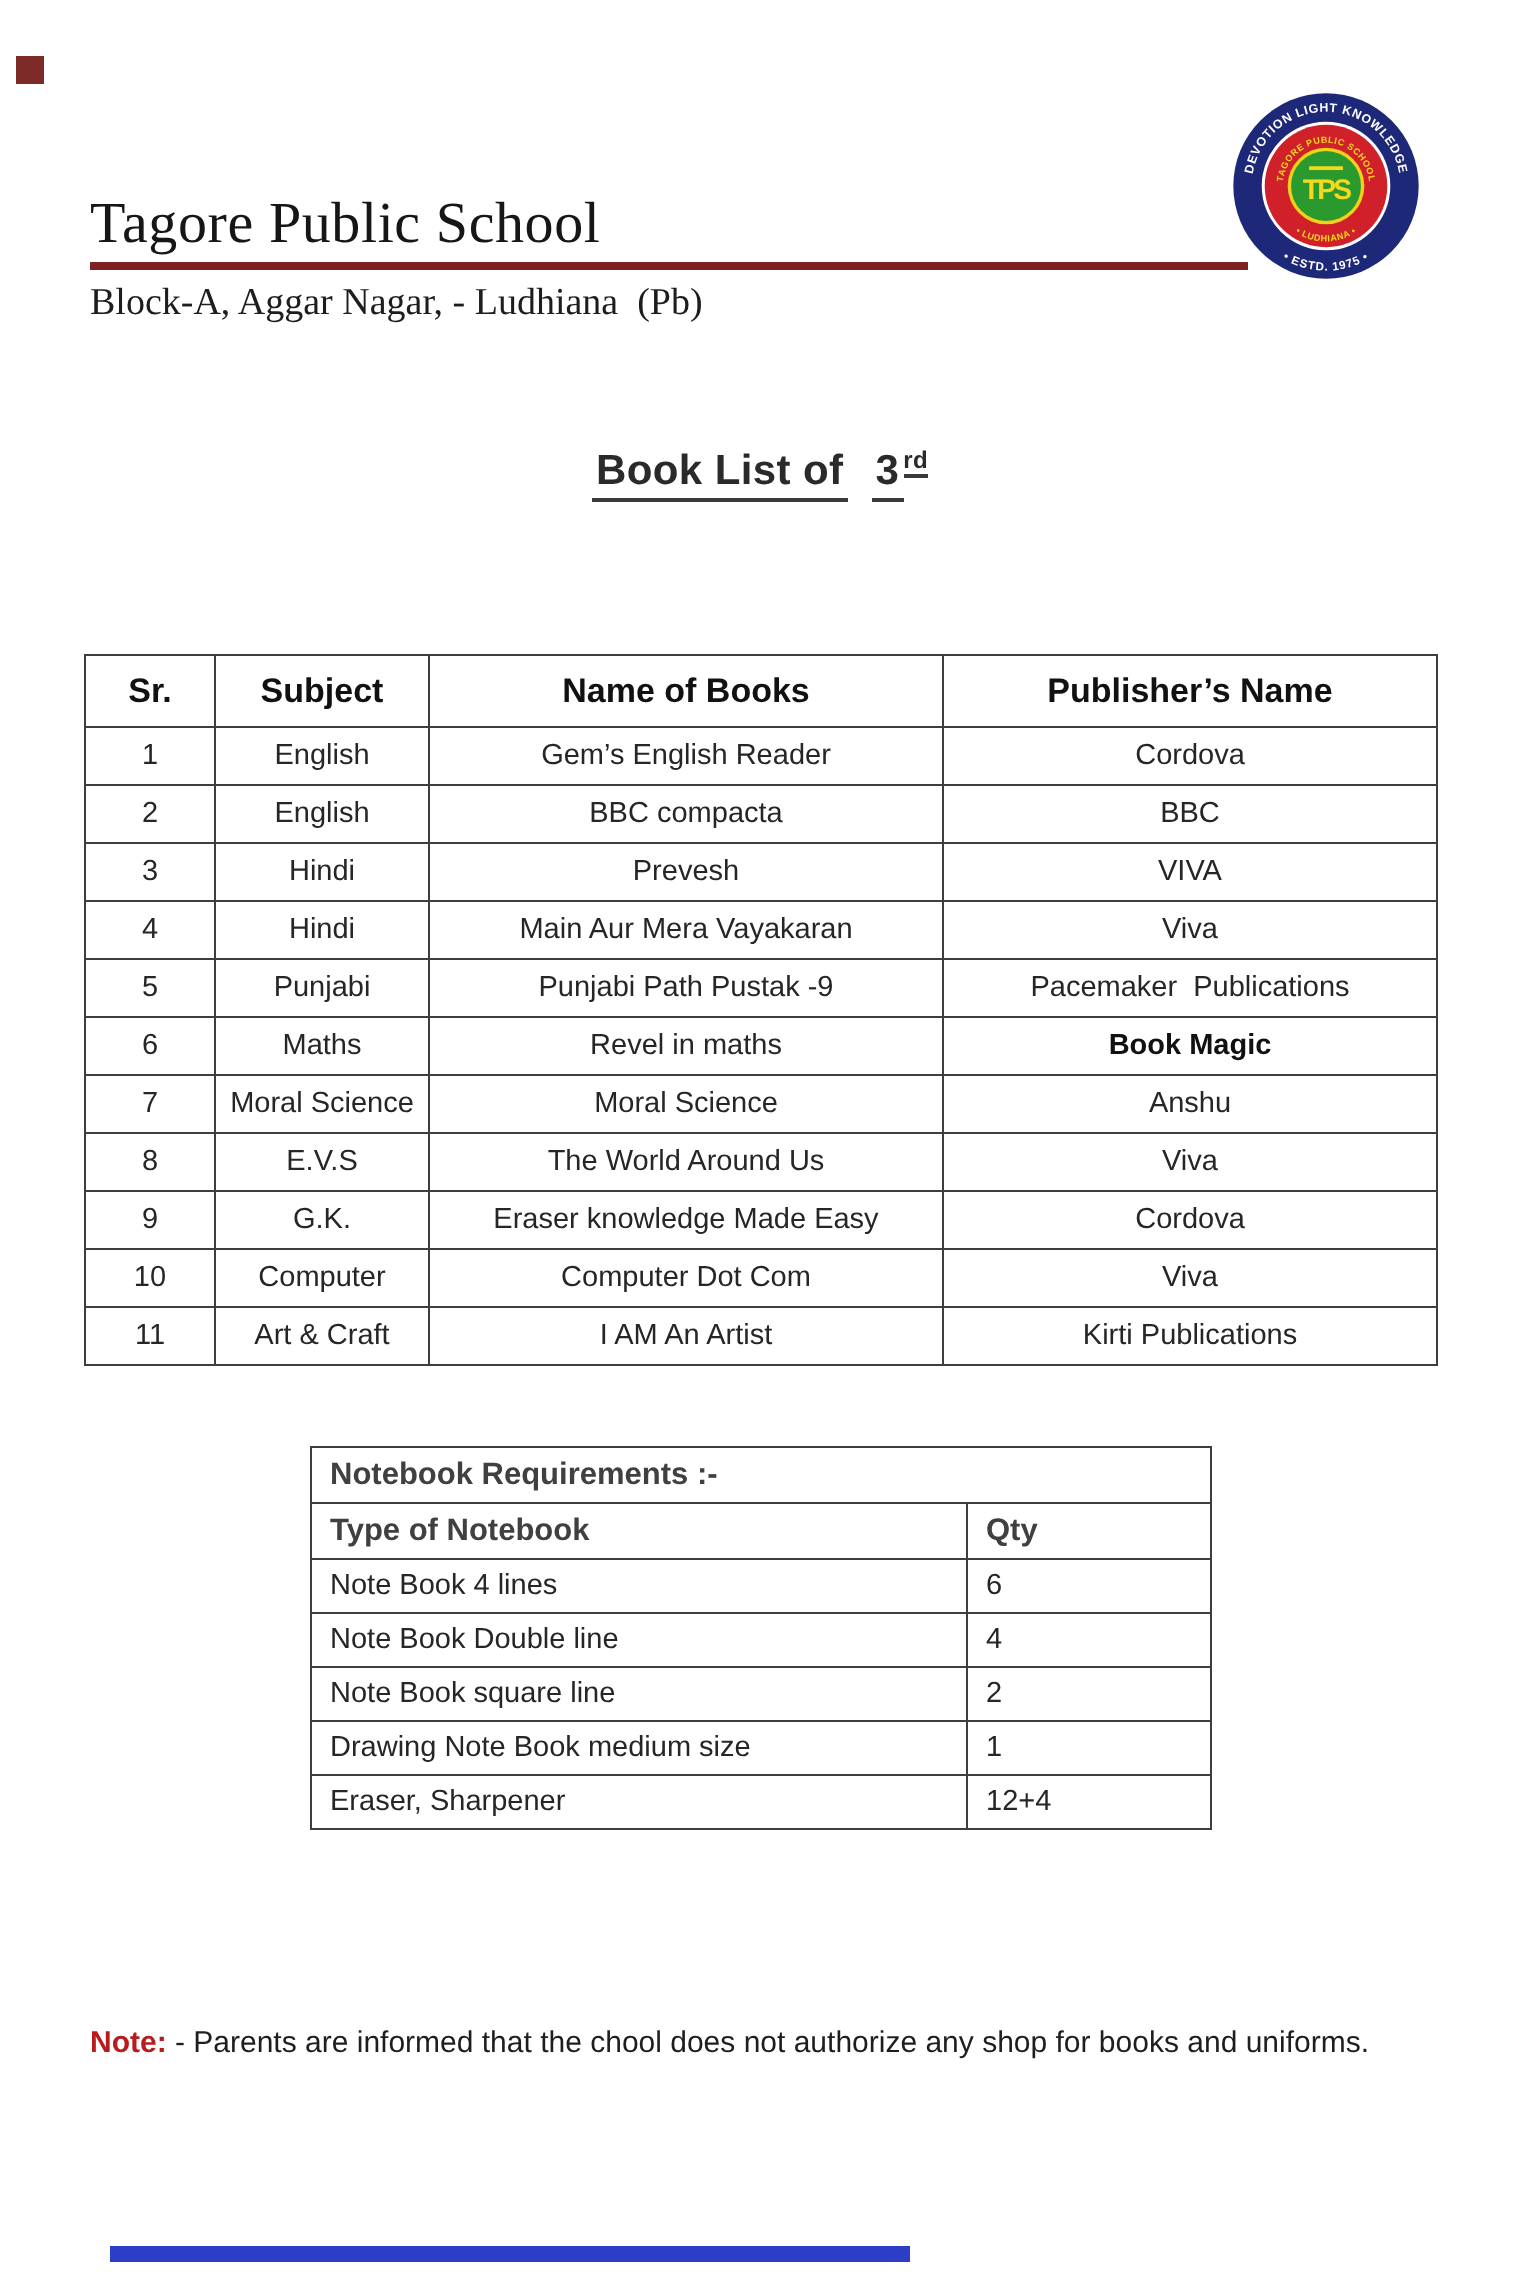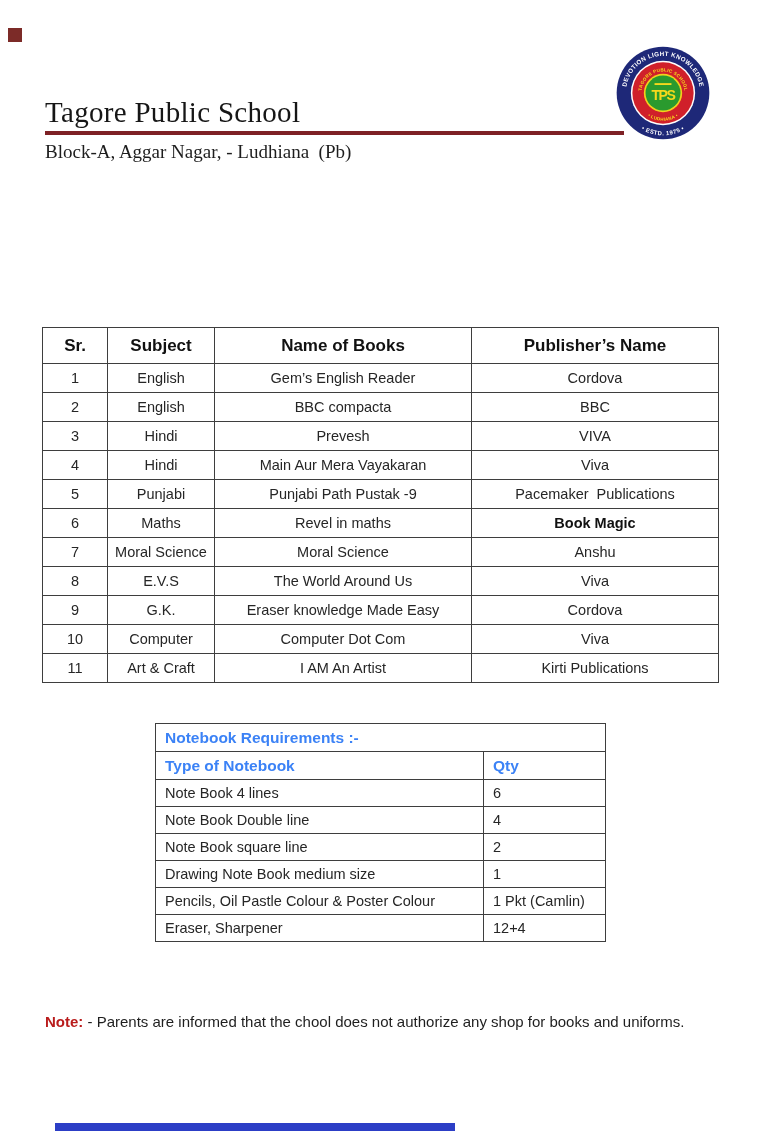--- a/index.html
+++ b/index.html
@@ -34,21 +34,21 @@
         overflow:hidden;white-space:pre;}
   .books th{height:33px;font-size:17px;color:#111;}
   .books td{height:26px;font-size:14.5px;color:#262626;}
   .books td.bold{font-weight:bold;color:#111;}
 
   
   .notebook{position:absolute;left:155px;top:723px;width:450px;}
   .notebook th,.notebook td{border:1.5px solid #3e3e3e;text-align:left;vertical-align:middle;
         padding-left:9px;overflow:hidden;white-space:pre;}
   .nb-title-cell{height:33px;font-size:15.5px;font-weight:bold;color:#111;}
-  .notebook th{height:25px;font-size:15.5px;color:#3b82f6;}
+  .notebook th{height:25px;font-size:15.5px;color:#404040;}
   .notebook td{height:24px;font-size:14.5px;color:#262626;}
 
   
   .note{position:absolute;left:45px;top:1013px;width:690px;margin:0;font-size:15px;color:#1e1e1e;}
   .note b{color:#b91c1c;}
 
   .logo text{font-family:"Liberation Sans",sans-serif;font-weight:bold;}
 </style>
 </head>
 <body>
@@ -83,20 +83,23 @@
       <textPath href="#arc-inner-top" startOffset="50%" text-anchor="middle">TAGORE PUBLIC SCHOOL</textPath>
     </text>
     <text font-size="4.8" fill="#f6d91c" letter-spacing="0.3">
       <textPath href="#arc-inner-bottom" startOffset="50%" text-anchor="middle">• LUDHIANA •</textPath>
     </text>
     <rect x="41" y="39.5" width="18" height="2" fill="#f6d91c"></rect>
     <text x="50" y="57" font-size="15" fill="#f6d91c" text-anchor="middle" letter-spacing="-1.5">TPS</text>
   </svg>
 
   <div class="doc-title">
+    <div class="t-line">
+      <span class="useg">Book List of</span><span class="gap useg">3</span><span class="usup">rd</span>
+    </div>
   </div>
 
   <table class="books">
     <colgroup>
         <col style="width:65px">
         <col style="width:107px">
         <col style="width:257px">
         <col style="width:247px">
       </colgroup>
     <thead>
@@ -202,24 +205,20 @@
         </tr>
         <tr>
           <td>Note Book square line</td>
           <td>2</td>
         </tr>
         <tr>
           <td>Drawing Note Book medium size</td>
           <td>1</td>
         </tr>
         <tr>
-          <td>Pencils, Oil Pastle Colour &amp; Poster Colour</td>
-          <td>1 Pkt (Camlin)</td>
-        </tr>
-        <tr>
           <td>Eraser, Sharpener</td>
           <td>12+4</td>
         </tr>
       </tbody>
   </table>
 
   <p class="note">
     <b>Note:</b><span> - Parents are informed that the chool does not authorize any shop for books and uniforms.</span>
   </p>
 

